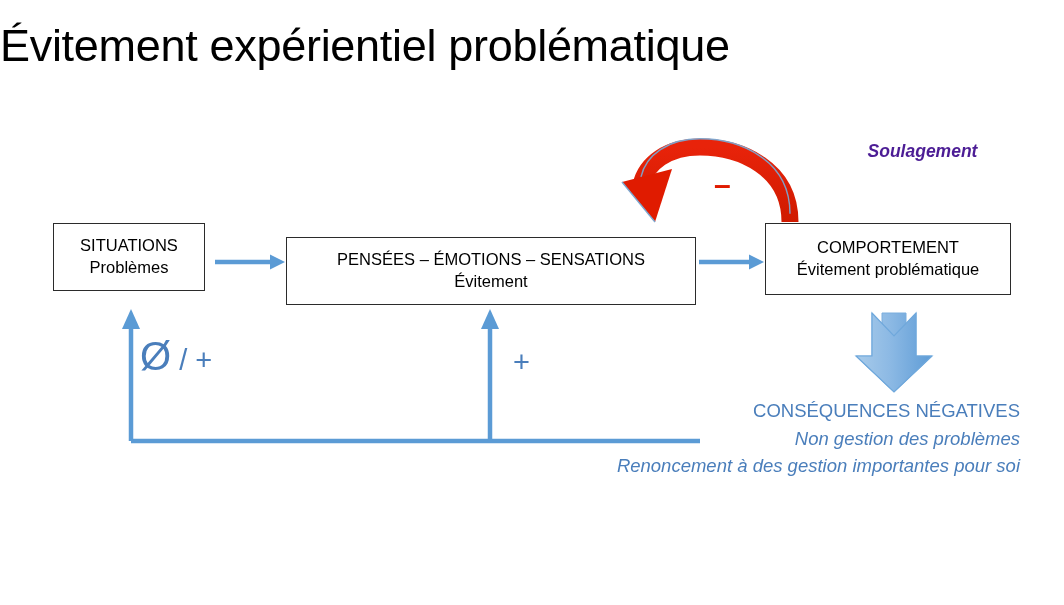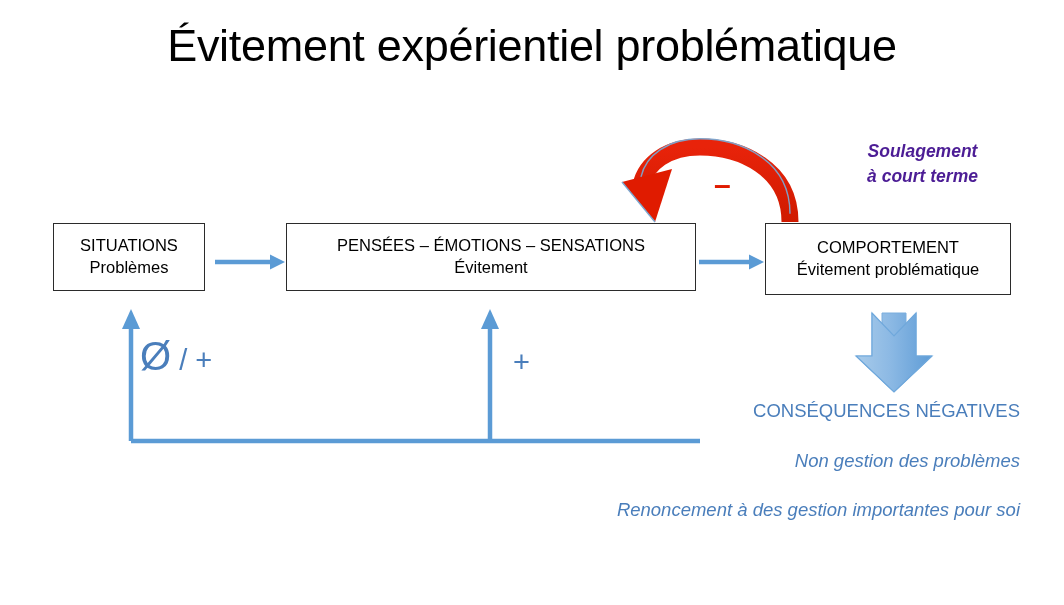--- a/index.html
+++ b/index.html
@@ -15,21 +15,20 @@
     overflow: hidden;
     font-family: "Liberation Sans", sans-serif;
   }
 
   
   #title {
     position: absolute;
     left: 0;
     top: 20px;
     width: 1064px;
-    text-align: center;
     font-size: 45px;
     font-weight: 400;
     color: #000000;
     letter-spacing: -0.3px;
     white-space: nowrap;
   }
 
   
   .proc-box {
     position: absolute;
@@ -41,21 +40,21 @@
     align-items: center;
     justify-content: center;
     color: #000000;
     line-height: 1.32;
     z-index: 6;
   }
   .proc-box .l1 { font-size: 16.5px; white-space: nowrap; }
   .proc-box .l2 { font-size: 16.5px; white-space: nowrap; }
 
   #box-situations   { left: 53px;  top: 223px; width: 152px; height: 68px; }
-  #box-pensees      { left: 286px; top: 223px; width: 410px; height: 68px; }
+  #box-pensees      { left: 286px; top: 237px; width: 410px; height: 68px; }
   #box-comportement { left: 765px; top: 223px; width: 246px; height: 72px; }
 
   
   #arrows {
     position: absolute;
     left: 0; top: 0;
     width: 1064px;
     height: 605px;
     z-index: 3;
   }
@@ -116,21 +115,20 @@
     font-size: 18.5px;
     line-height: 1.45;
     font-style: normal;
     white-space: nowrap;
   }
   #consequences .item {
     font-size: 18.5px;
     font-style: italic;
     line-height: 1.48;
     white-space: nowrap;
-    margin-top: 22px;
   }
 </style>
 </head>
 <body>
 
 <div id="slide">
 
   <div id="title">Évitement expérientiel problématique</div>
 
   <svg id="arrows" viewBox="0 0 1064 605" width="1064" height="605">
@@ -202,21 +200,20 @@
   </div>
 
   <div class="lbl" id="lbl-zero-plus"><span>Ø</span><span class="small"> / +</span></div>
 
   <div class="lbl" id="lbl-plus">+</div>
 
   <div id="lbl-minus">–</div>
 
   <div id="lbl-soulagement">
     <div>Soulagement</div>
-    <div>à court terme</div>
   </div>
 
   <div id="consequences">
     <div class="head">CONSÉQUENCES NÉGATIVES</div>
     <div class="item">Non gestion des problèmes</div>
     <div class="item">Renoncement à des gestion importantes pour soi</div>
   </div>
 
 </div>
 

